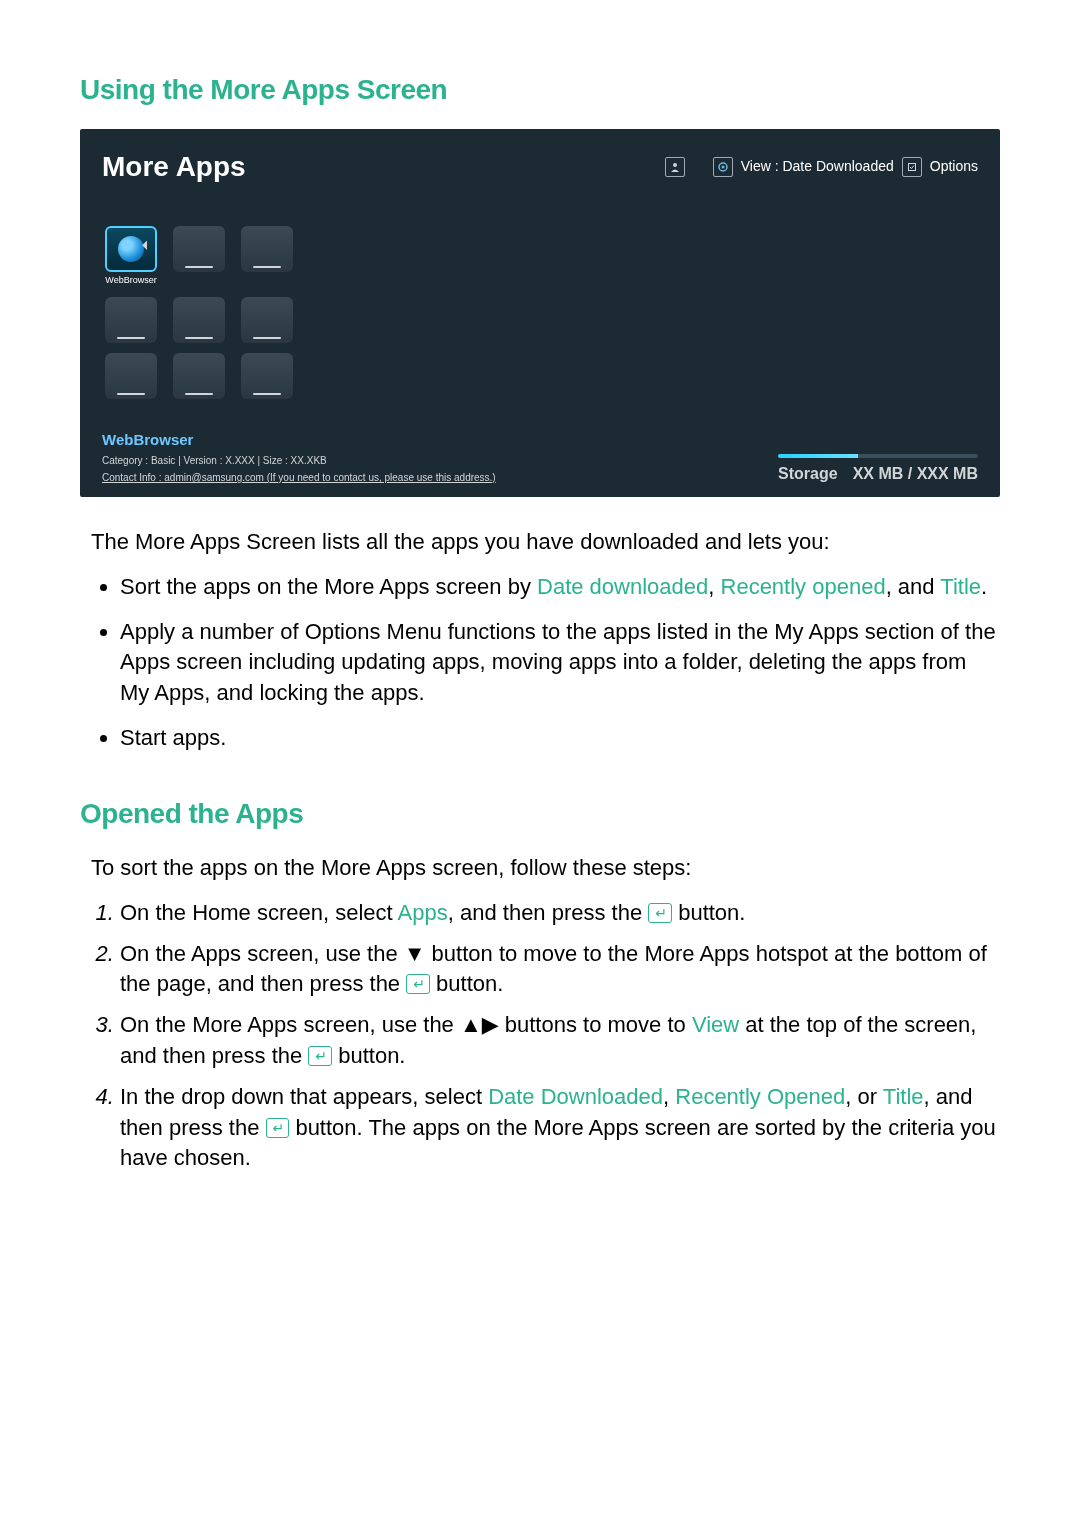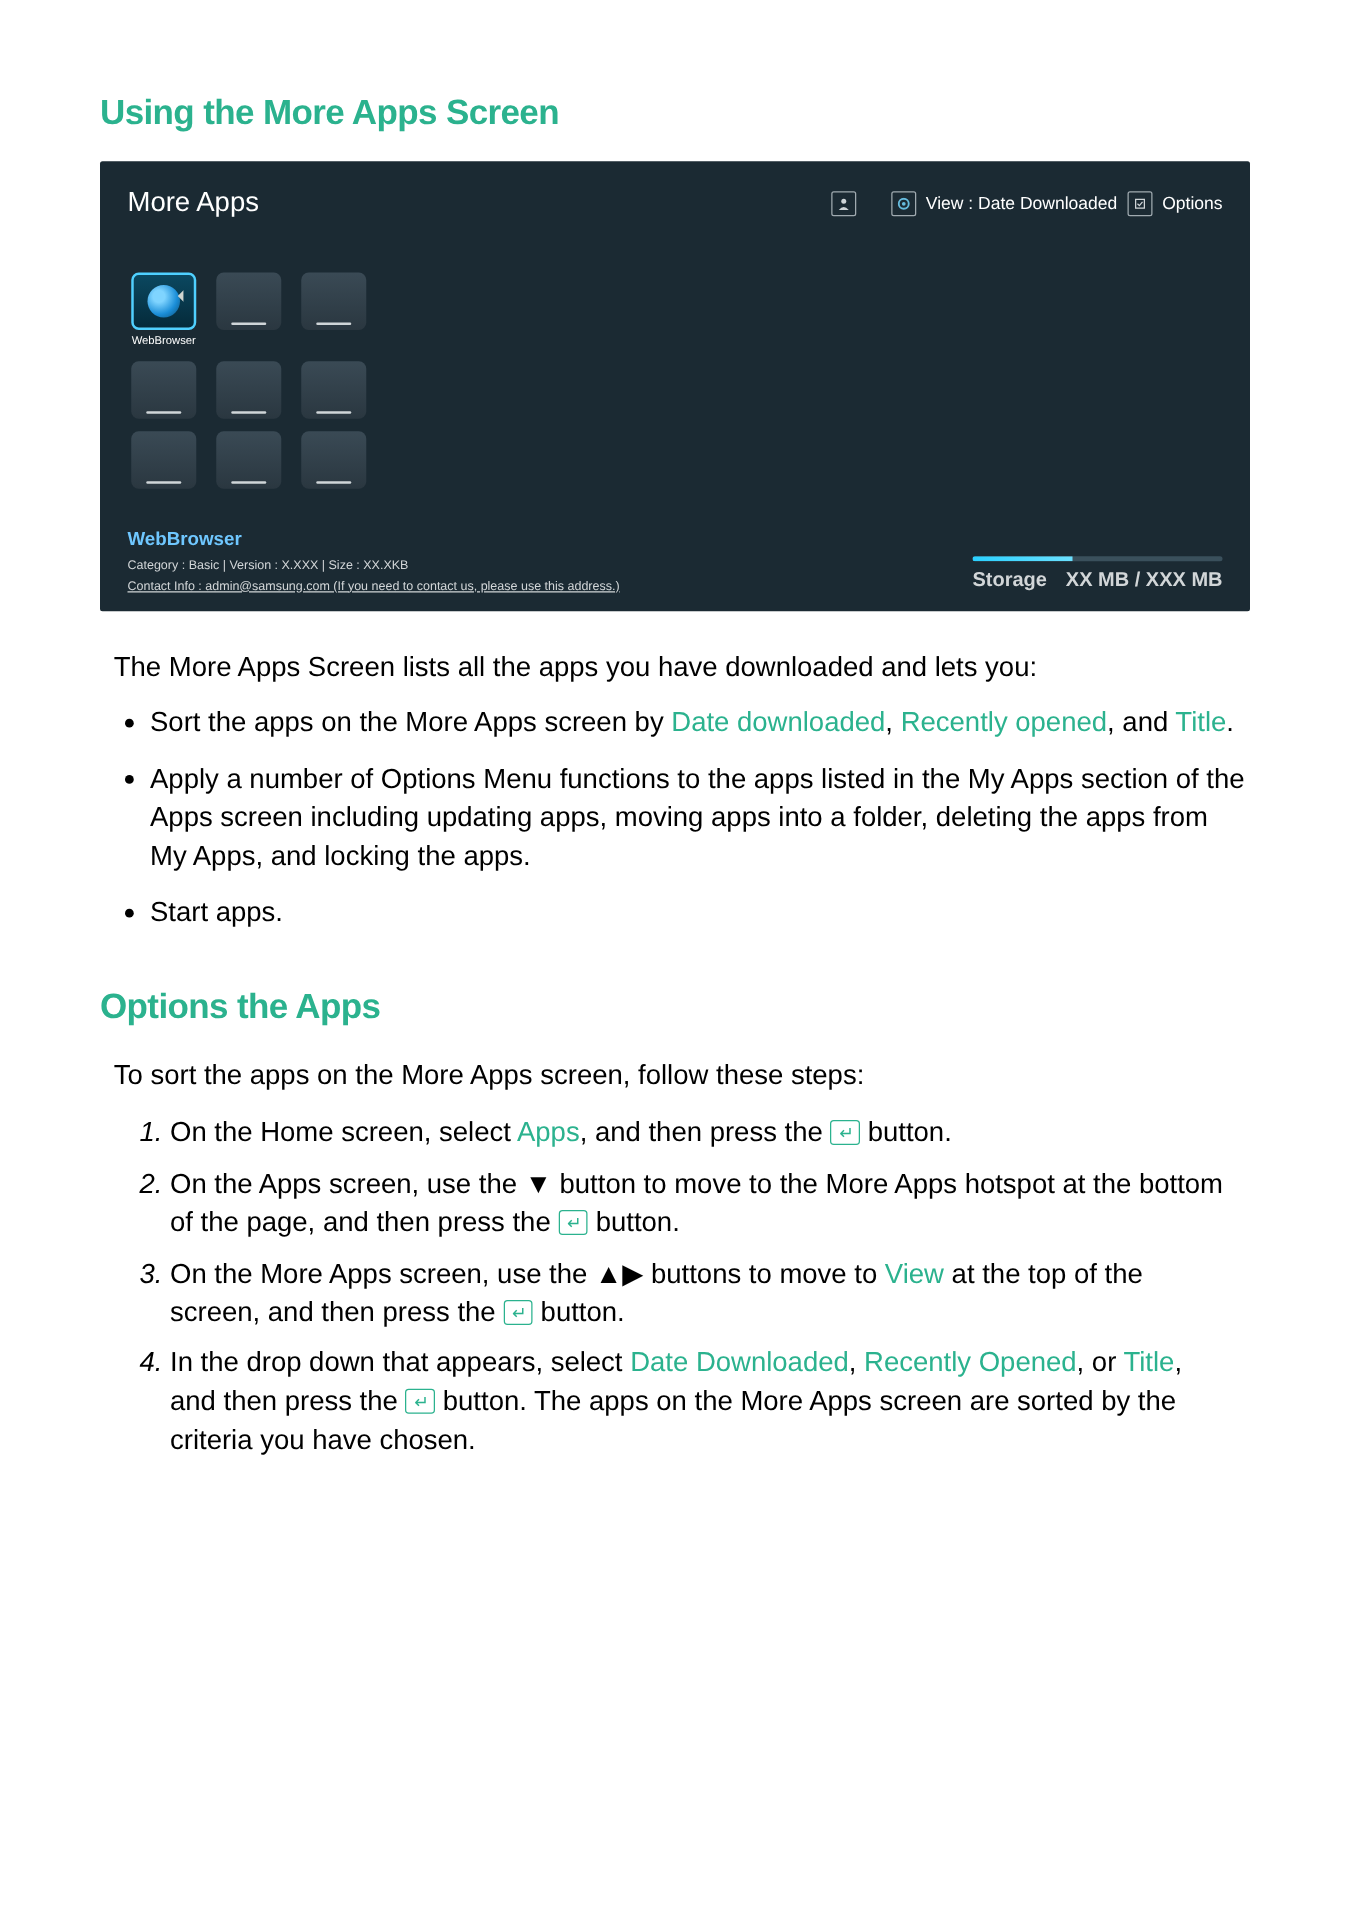--- a/index.html
+++ b/index.html
@@ -28,22 +28,22 @@
     font-size: 16px;
     margin-bottom: 30px;
   }
   .ss-header {
     display: flex;
     align-items: center;
     justify-content: space-between;
     margin-bottom: 40px;
   }
   .ss-title {
-    font-size: 22px;
-    font-weight: normal;
+    font-size: 28px;
+    font-weight: bold;
   }
   .ss-header-right {
     display: flex;
     align-items: center;
     gap: 8px;
     font-size: 14px;
     padding-left: 25px;
   }
   .icon-box {
     border: 1px solid #a0aab0;
@@ -133,21 +133,21 @@
     margin-bottom:5px;
   }
   .storage-fill {
     height:100%; width:40%;
     background: linear-gradient(90deg,#2ad0ff,#6be0ff);
   }
   .storage-text { display:flex; justify-content:space-between; font-size:16px; font-weight:bold;}
   p { margin: 0 0 14px 11px; }
   ul { margin: 0 0 40px 0; padding-left: 40px; }
   ul li { margin-bottom: 14px; }
-  ol { margin: 16px; padding-left: 40px; }
+  ol { margin: 0; padding-left: 40px; }
   ol li { margin-bottom: 10px; font-style: normal; }
   ol li::marker { font-style: italic; }
   .teal { color: #2bb28e; }
   .enter-btn {
     display:inline-block;
     border: 1.5px solid #2bb28e;
     border-radius: 3px;
     color: #2bb28e;
     font-size: 14px;
     padding: 0 4px 0 6px;
@@ -256,21 +256,21 @@
 <p>The More Apps Screen lists all the apps you have downloaded and lets you:</p>
 
 <ul>
   <li>
     <span>Sort the apps on the More Apps screen by </span><span class="teal">Date downloaded</span><span>, </span><span class="teal">Recently opened</span><span>, and </span><span class="teal">Title</span><span>.</span>
   </li>
   <li>Apply a number of Options Menu functions to the apps listed in the My Apps section of the Apps screen including updating apps, moving apps into a folder, deleting the apps from My Apps, and locking the apps.</li>
   <li>Start apps.</li>
 </ul>
 
-<h1>Options the Apps</h1>
+<h1>Opened the Apps</h1>
 
 <p>To sort the apps on the More Apps screen, follow these steps:</p>
 
 <ol>
   <li>
     <span>On the Home screen, select </span><span class="teal">Apps</span><span>, and then press the </span><span class="enter-btn">↵</span><span> button.</span>
   </li>
   <li>
     <span>On the Apps screen, use the ▼ button to move to the More Apps hotspot at the bottom of the page, and then press the </span><span class="enter-btn">↵</span><span> button.</span>
   </li>

